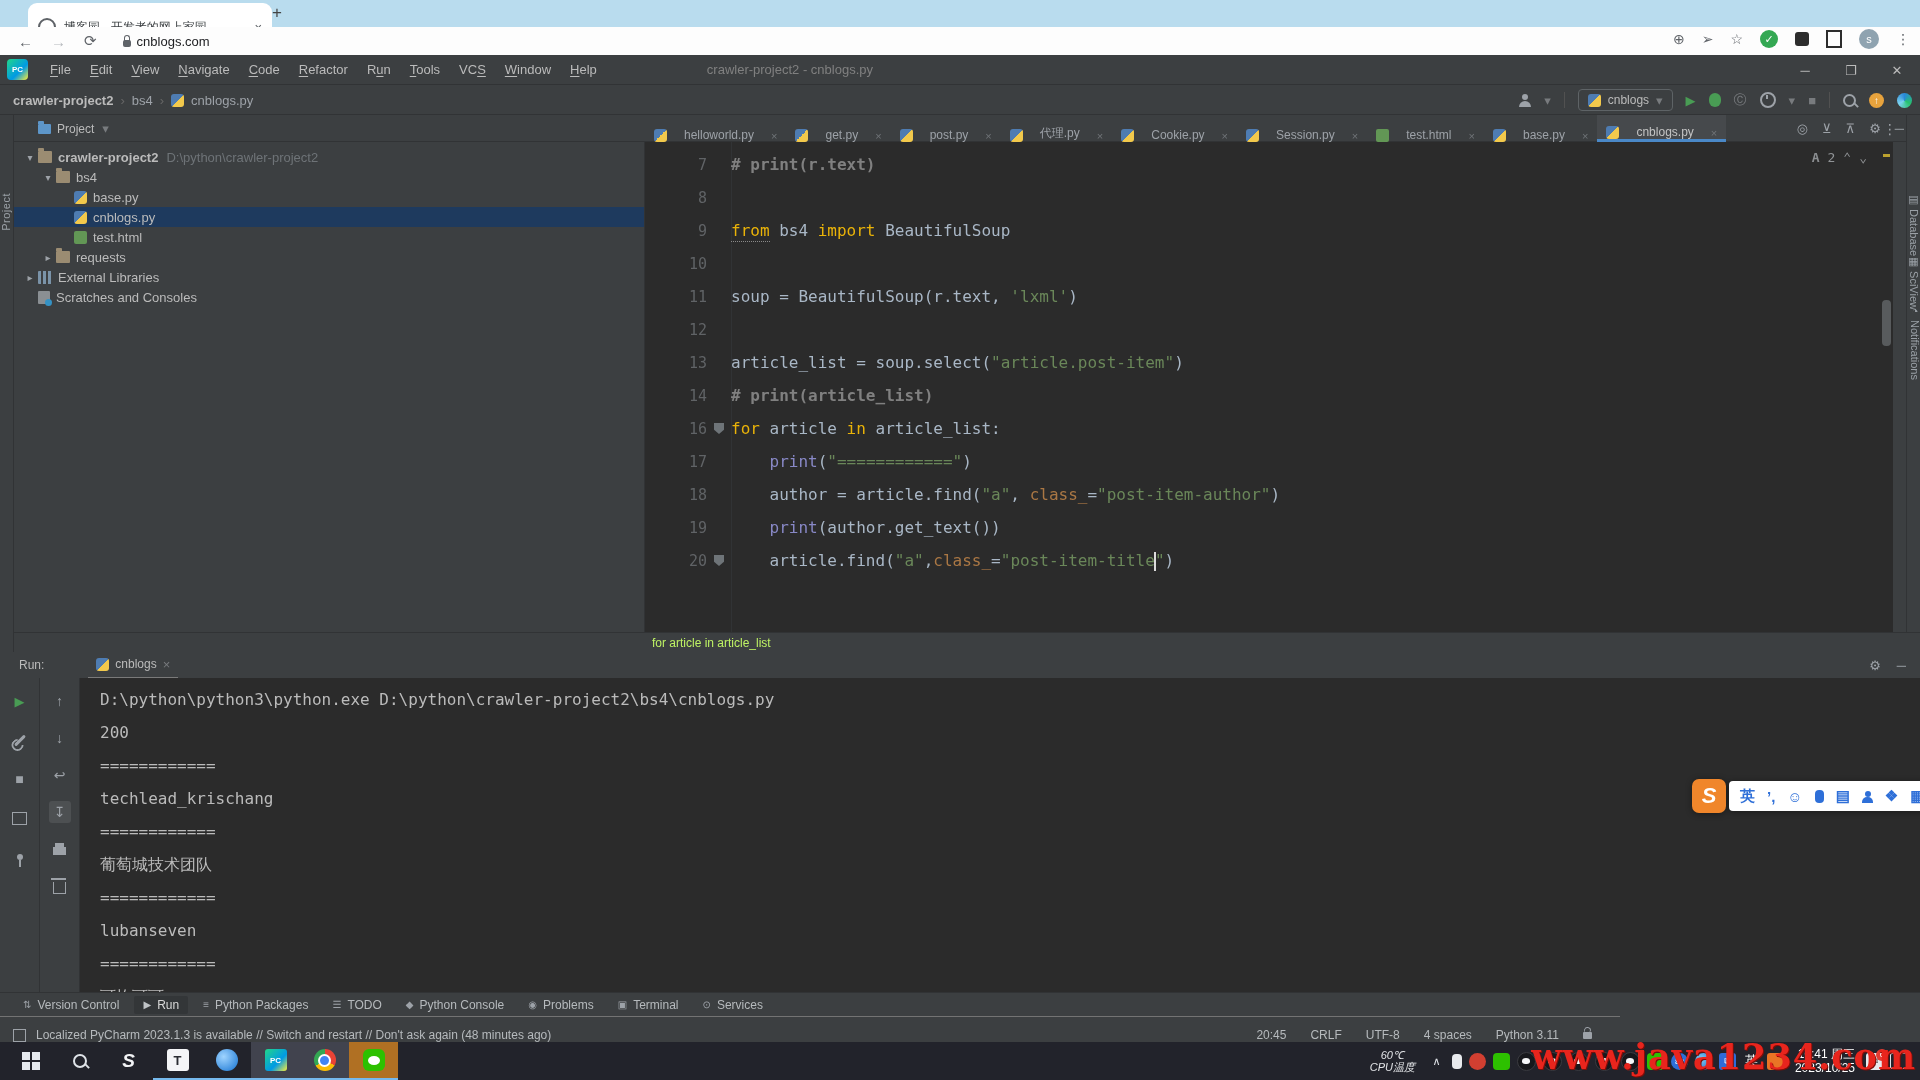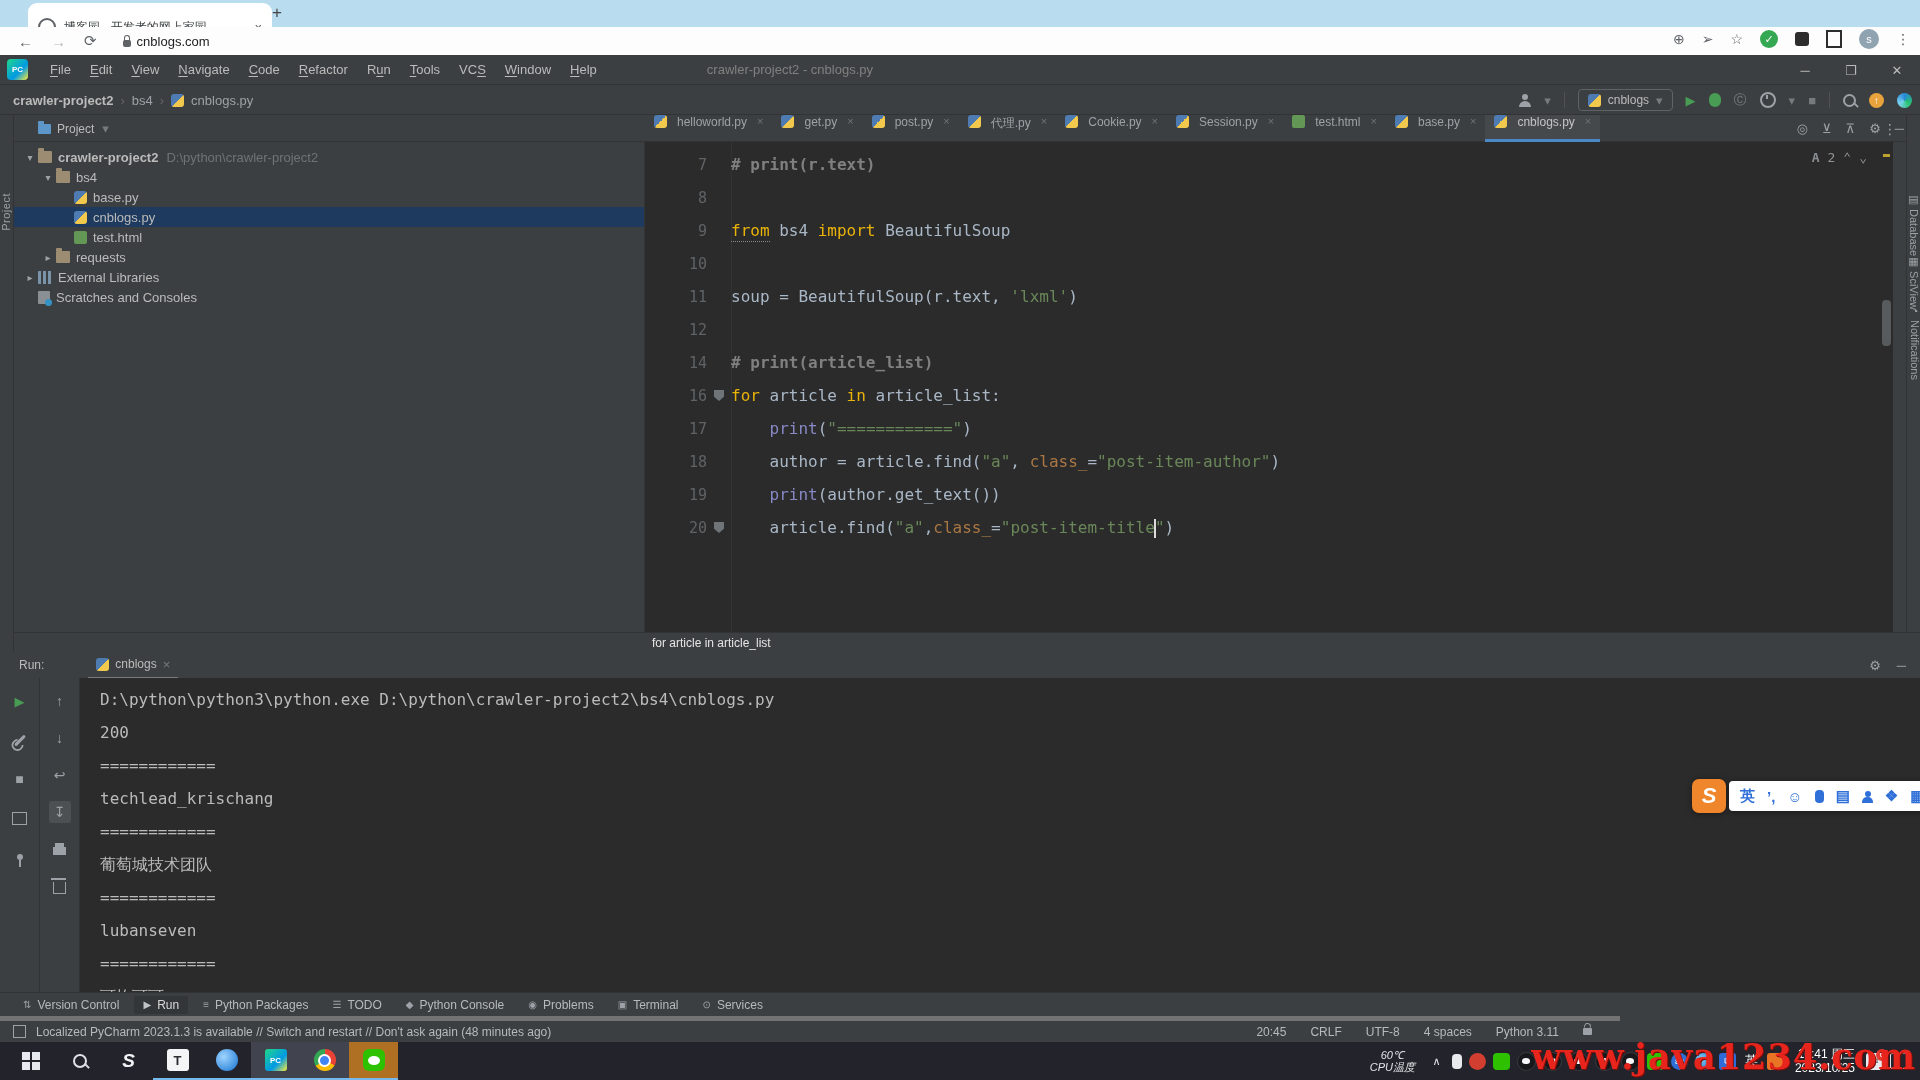--- a/index.html
+++ b/index.html
@@ -63,21 +63,21 @@
   .oball{width:15px;height:15px;border-radius:50%;background:#e8a33d;color:#fff;font-size:10px;display:flex;align-items:center;justify-content:center;}
   .sphere{width:15px;height:15px;border-radius:50%;background:conic-gradient(#2888d8,#27c26b,#7bd1f0,#2888d8);}
   .vdiv{width:1px;height:16px;background:#515151;}
   
   #hdrrow{left:0;top:60px;width:1920px;height:27px;background:#3c3f41;}
   #projhdr{position:absolute;left:14px;top:0;width:631px;height:27px;display:flex;align-items:center;font-size:12px;color:#bbb;box-sizing:border-box;}
   #projhdr .fold{width:13px;height:10px;background:#5d96c9;border-radius:1px;margin:0 6px 0 24px;position:relative;}
   #projhdr .fold:before{content:"";position:absolute;top:-3px;left:0;width:6px;height:3px;background:#5d96c9;border-radius:1px 1px 0 0;}
   #projtools{position:absolute;right:16px;top:0;height:27px;display:flex;gap:14px;align-items:center;color:#9da2a8;font-size:13px;}
   #etabs{position:absolute;left:645px;top:0;right:34px;height:27px;display:flex;overflow:hidden;}
-  .tab{display:flex;align-items:flex-start;gap:10px;padding:0 9px;font-size:12px;color:#9da2a8;box-sizing:border-box;white-space:nowrap;}
+  .tab{display:flex;align-items:flex-end;gap:17px;padding:0 9px;font-size:12px;color:#9da2a8;box-sizing:border-box;white-space:nowrap;}
   .tab .x{color:#707478;font-size:11px;}
   .tab.active{background:#46494c;border-bottom:3px solid #4A88C7;color:#c4c4c4;}
   #tabsright{position:absolute;right:6px;top:0;height:27px;display:flex;gap:9px;align-items:center;color:#9da2a8;font-size:14px;}
   
   #lstripe{left:0;top:60px;width:14px;height:901px;background:#3c3f41;border-right:1px solid #313335;box-sizing:border-box;}
   .vlab{position:absolute;left:0;width:14px;writing-mode:vertical-rl;transform:rotate(180deg);
         font-size:11px;color:#9aa0a6;letter-spacing:.5px;}
   #rstripe{left:1906px;top:60px;width:14px;height:901px;background:#3c3f41;border-left:1px solid #313335;box-sizing:border-box;}
   .vlab2{position:absolute;left:1px;width:13px;writing-mode:vertical-rl;font-size:11px;color:#9aa0a6;}
   
@@ -108,21 +108,21 @@
   .bi{color:#8888c6;} .pm{color:#aa7744;}
   .squig{border-bottom:1px dotted #8a8a8a;padding-bottom:1px;}
   .caret{display:inline-block;width:2px;height:19px;background:#dcdcdc;vertical-align:middle;margin:0 -1px;}
   #gutline{position:absolute;left:86px;top:0;bottom:0;width:1px;background:#313335;}
   #inspect{position:absolute;right:26px;top:8px;display:flex;gap:8px;align-items:center;color:#909396;font-size:13px;}
   #inspect .A{color:#8a8d90;font-weight:bold;}
   #escroll{position:absolute;right:2px;top:158px;width:9px;height:46px;background:#585b5d;border-radius:4px;}
   #etick{position:absolute;right:3px;top:12px;width:7px;height:3px;background:#bba12e;}
   
   #ctxbar{left:14px;top:577px;width:1906px;height:20px;background:#3c3f41;border-top:1px solid #313335;
-          box-sizing:border-box;font-size:12px;color:#e5e5e5;display:flex;align-items:center;}
+          box-sizing:border-box;font-size:12px;color:#bef264;display:flex;align-items:center;}
   #ctxbar span{margin-left:638px;}
   #runhdr{left:0;top:597px;width:1920px;height:26px;background:#3c3f41;display:flex;align-items:center;font-size:12px;}
   #runhdr .rlab{margin-left:19px;color:#bbb;}
   #runtab{display:flex;align-items:center;gap:6px;margin-left:44px;height:26px;padding:0 8px;border-bottom:2px solid #7a7a7a;color:#bbb;}
   #runhdrtools{position:absolute;right:14px;display:flex;gap:16px;color:#9da2a8;font-size:13px;}
   #runbody{left:0;top:623px;width:1920px;height:314px;background:#2b2b2b;overflow:hidden;}
   #rtb1{position:absolute;left:0;top:0;width:40px;height:314px;background:#3c3f41;border-right:1px solid #313335;
         box-sizing:border-box;display:flex;flex-direction:column;align-items:center;gap:17px;padding-top:12px;}
   #rtb2{position:absolute;left:40px;top:0;width:40px;height:314px;background:#3c3f41;border-right:1px solid #313335;
         box-sizing:border-box;display:flex;flex-direction:column;align-items:center;gap:15px;padding-top:12px;}
@@ -139,22 +139,22 @@
   .trash:before{content:"";position:absolute;left:-3px;top:-4px;width:15px;height:2px;background:#9da2a8;}
   #rout{position:absolute;left:100px;top:5px;font-family:"DejaVu Sans Mono",monospace;font-size:16px;
         line-height:33px;color:#bbbbbb;white-space:pre;}
   
   #twbar{left:0;top:937px;width:1920px;height:24px;background:#3c3f41;border-top:1px solid #313335;
          box-sizing:border-box;display:flex;align-items:center;gap:6px;padding-left:14px;font-size:12px;color:#b6babd;}
   .tw{display:flex;align-items:center;gap:6px;padding:2px 9px;border-radius:2px;}
   .tw.active{background:#333638;color:#d8d8d8;}
   .twi{font-size:10px;color:#9da2a8;}
   .twi.runp{color:#bfc3c6;}
-  #statusbar{left:0;top:961px;width:1620px;height:26px;background:#3c3f41;border-top:5px solid #737373;
-             box-sizing:border-box;display:flex;align-items:center;font-size:12px;color:#b6babd;}
+  #statusbar{left:0;top:961px;width:1620px;height:26px;background:#3c3f41;border-top:1px solid #737373;
+             box-sizing:border-box;display:flex;align-items:flex-end;font-size:12px;color:#b6babd;}
   #statusbar .wic{width:11px;height:11px;border:1.5px solid #9da2a8;margin:0 10px 0 13px;}
   #statusright{position:absolute;right:28px;display:flex;gap:24px;align-items:center;}
   .slock{width:9px;height:7px;background:#9da2a8;border-radius:1px;position:relative;}
   .slock:before{content:"";position:absolute;left:1px;top:-5px;width:5px;height:5px;border:1.5px solid #9da2a8;border-bottom:none;border-radius:4px 4px 0 0;transform:rotate(14deg);}
   
   #taskbar{left:0;top:1042px;width:1920px;height:38px;background:#22232b;}
   #apps{position:absolute;left:6px;top:0;display:flex;height:38px;}
   .app{width:49px;height:38px;display:flex;align-items:center;justify-content:center;box-sizing:border-box;}
   .app.running{border-bottom:2px solid #76b9ed;}
   .app.active{background:#41434e;}
@@ -443,20 +443,25 @@
             <span class="num">11</span>
             <span class="gut"></span>
             <span class="codeln"><span class="df">soup = BeautifulSoup(r.text, </span><span class="st">'lxml'</span><span class="df">)</span></span>
           </div>
           <div class="cl">
             <span class="num">12</span>
             <span class="gut"></span>
             <span class="codeln"></span>
           </div>
           <div class="cl">
+            <span class="num">13</span>
+            <span class="gut"></span>
+            <span class="codeln"><span class="df">article_list = soup.select(</span><span class="st">"article.post-item"</span><span class="df">)</span></span>
+          </div>
+          <div class="cl">
             <span class="num">14</span>
             <span class="gut"></span>
             <span class="codeln"><span class="cm"># print(article_list)</span></span>
           </div>
           <div class="cl">
             <span class="num">16</span>
             <span class="gut">
               <span class="gshield"></span>
             </span>
             <span class="codeln"><span class="kw">for</span><span class="df"> article </span><span class="kw">in</span><span class="df"> article_list:</span></span>

